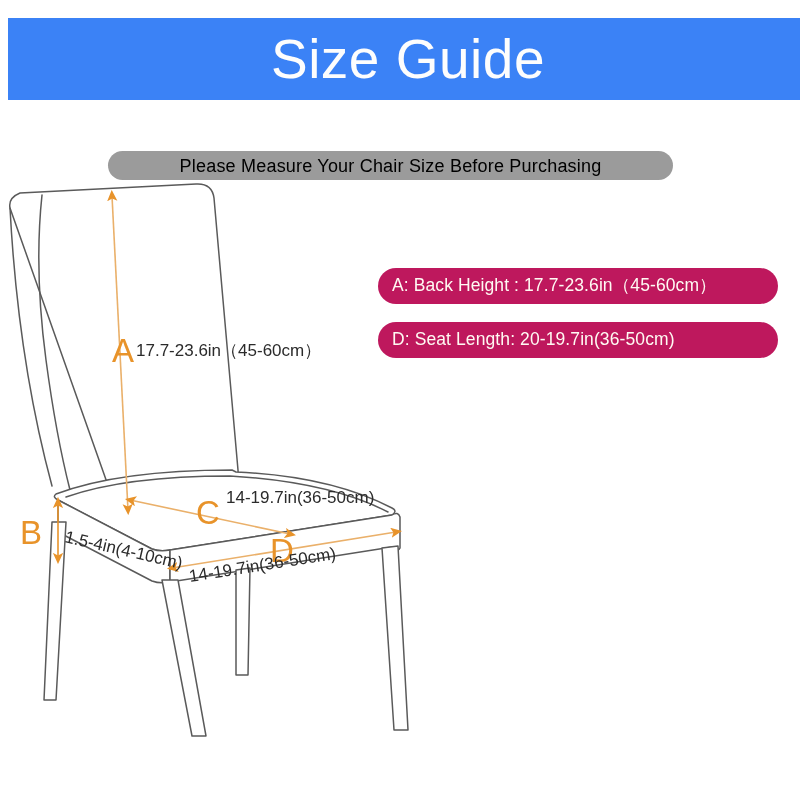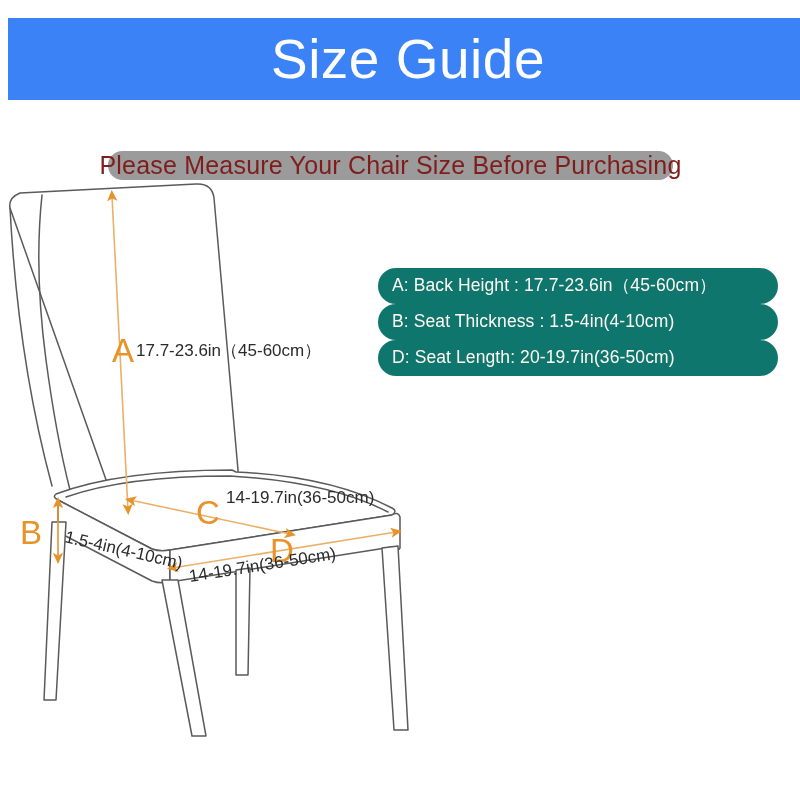--- a/index.html
+++ b/index.html
@@ -45,41 +45,41 @@
     top: 151px;
     width: 565px;
     height: 29px;
     background: #9b9b9b;
     border-radius: 15px;
     display: flex;
     align-items: center;
     justify-content: center;
   }
   #subtitle-text {
-    color: #7f1d1d;
-    font-size: 25px;
+    color: #000000;
+    font-size: 18px;
     line-height: 1;
     white-space: nowrap;
     letter-spacing: 0.2px;
   }
 
   
   #legend-list {
     position: absolute;
     left: 378px;
     top: 268px;
     width: 400px;
   }
   .legend-item {
     position: relative;
     width: 400px;
     height: 36px;
-    background: #0f766e;
+    background: #be185d;
     border-radius: 18px;
-    margin-bottom: 0;
+    margin-bottom: 18px;
     display: flex;
     align-items: center;
   }
   .legend-label {
     color: #fffaf3;
     font-size: 17.5px;
     line-height: 1;
     white-space: nowrap;
     padding-left: 14px;
     letter-spacing: 0.1px;
@@ -114,23 +114,20 @@
   <div id="header-title">Size Guide</div>
 </div>
 
 <div id="subtitle-pill">
   <div id="subtitle-text">Please Measure Your Chair Size Before Purchasing</div>
 </div>
 
 <div id="legend-list">
   <div class="legend-item">
     <span class="legend-label">A: Back Height : 17.7-23.6in（45-60cm）</span>
-  </div>
-  <div class="legend-item">
-    <span class="legend-label">B: Seat Thickness : 1.5-4in(4-10cm)</span>
   </div>
   <div class="legend-item">
     <span class="legend-label">D: Seat Length: 20-19.7in(36-50cm)</span>
   </div>
 </div>
 
 <div id="chair-diagram">
 <svg width="460" height="600" viewBox="0 0 460 600" xmlns="http://www.w3.org/2000/svg">
   <defs>
     <marker id="arrOrange" markerWidth="7" markerHeight="7" refX="3.2" refY="3.2" orient="auto">

